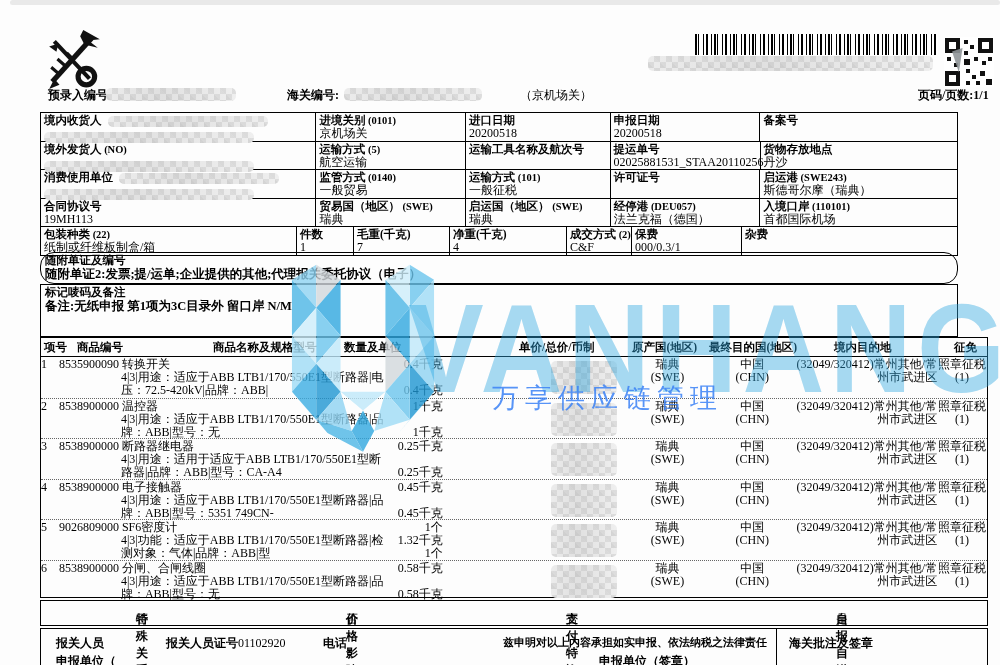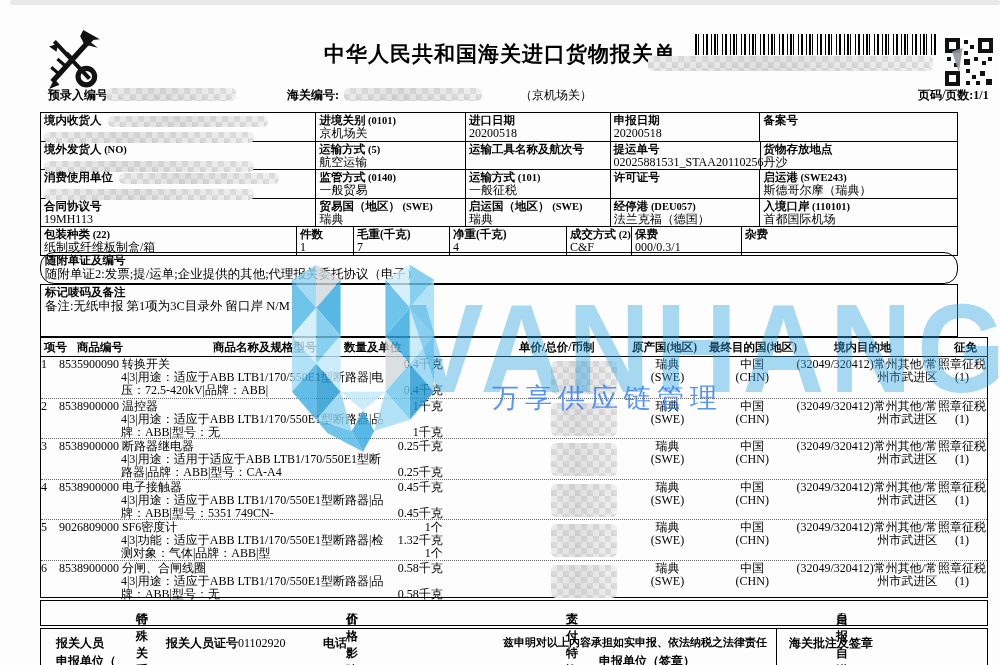--- a/index.html
+++ b/index.html
@@ -35,21 +35,21 @@
   .icell{box-sizing:border-box;border-left:1px solid #000;height:27.5px;padding:1px 3px;overflow:visible;white-space:nowrap;}
   .icell:first-child{border-left:none;}
   .lblline{font-size:11.5px;line-height:13px;}
   .lblline .code{font-size:10.5px;}
   .val{font-size:12px;line-height:13px;}
   .m-inline{width:160px;height:11px;margin-left:6px;}
   .m-line{width:210px;height:11px;margin-top:1px;}
 
   .docsbox{top:252px;width:918px;height:32px;padding:1px 4px;box-sizing:border-box;border-radius:14px;}
   .marksbox{top:284px;width:918px;height:53px;padding:1px 4px;box-sizing:border-box;}
-  .docsbox .val,.marksbox .val{font-size:12.5px;line-height:15px;}
+  .docsbox .val,.marksbox .val{font-size:12.5px;line-height:15px;font-weight:bold;}
 
   
   .itable{top:337px;width:948px;height:261px;}
   .ithead{position:relative;height:18px;border-bottom:1.5px solid #000;font-size:11.5px;font-weight:bold;}
   .ithead span{position:absolute;top:2px;}
   .item-row{display:flex;height:40.5px;box-sizing:border-box;font-size:12px;line-height:13.2px;padding-top:1px;}
   .item-row + .item-row{border-top:1px dotted #666;}
   .c-idx{width:18px;}
   .c-goods{width:292px;}
   .c-goods .spec{margin-left:62px;white-space:nowrap;}
@@ -88,21 +88,20 @@
   <svg class="abs" style="left:44px;top:27px" width="62" height="64" viewBox="0 0 60 60">
     <path d="M8,52 L46,10" stroke="#111" stroke-width="5" fill="none"></path>
     <path d="M14,44 l-7,-6 M21,37 l-8,-7 M28,30 l-6,-6" stroke="#111" stroke-width="3" fill="none"></path>
     <circle cx="41" cy="47" r="8" stroke="#111" stroke-width="5" fill="none"></circle>
     <path d="M10,13 L44,49" stroke="#111" stroke-width="4" fill="none"></path>
     <path d="M38,2 l16,9 l-11,1 l9,7 l-13,-3 l-4,-8 z" fill="#111"></path>
     <path d="M10,49 l-5,10 l10,-4 z" fill="#111"></path>
     <path d="M5,18 l9,-3 l-2,8 z" fill="#111"></path>
   </svg>
 
-  <div class="abs title">中华人民共和国海关进口货物报关单</div>
   <div class="abs barcode"></div>
   <span class="abs mosaic" style="left:648px;top:56px;width:285px;height:15px"></span>
 
   <svg class="abs qr" viewBox="0 0 50 50">
     <rect width="50" height="50" fill="#fff"></rect>
     <g fill="#111">
       <rect x="1" y="1" width="15" height="15"></rect>
         <rect x="34" y="1" width="15" height="15"></rect>
         <rect x="1" y="34" width="15" height="15"></rect>
       <rect x="5" y="5" width="7" height="7" fill="#fff"></rect>

